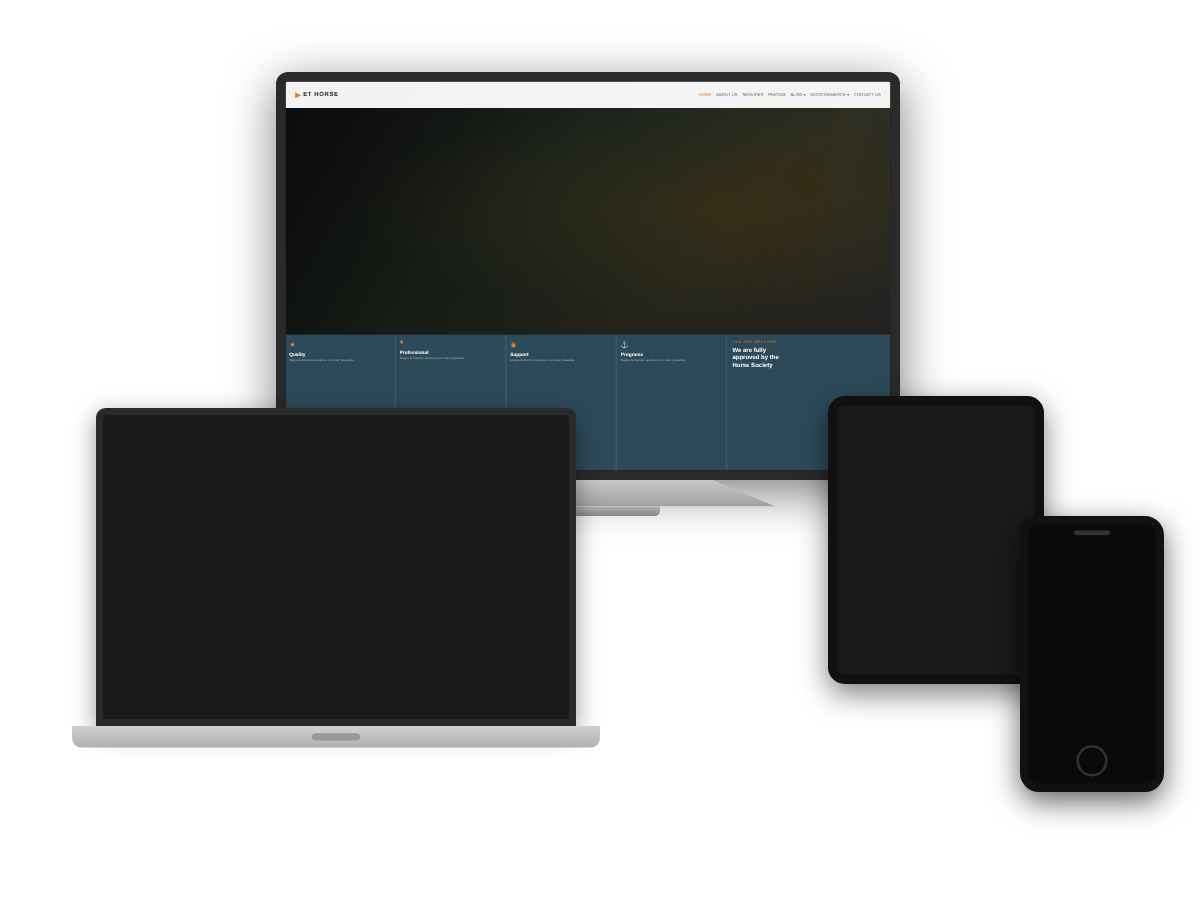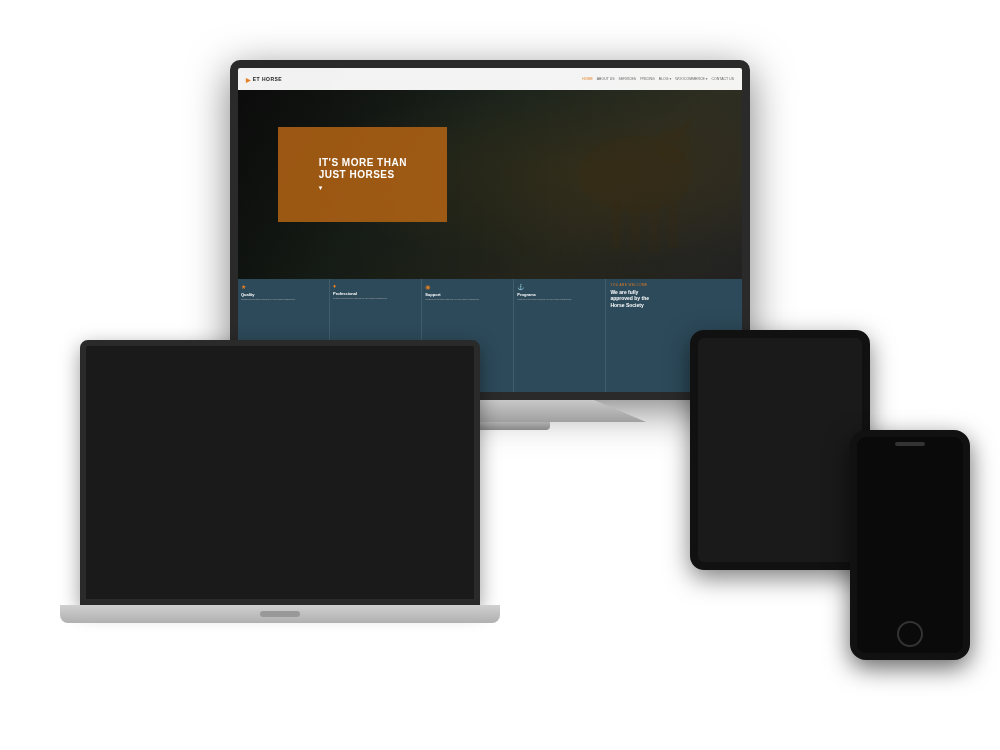--- a/index.html
+++ b/index.html
@@ -369,27 +369,20 @@
           <div class="site-hero">
             <svg class="horse-silhouette" viewBox="0 0 200 200" preserveAspectRatio="xMidYMid meet">
               <ellipse cx="120" cy="100" rx="60" ry="40" fill="rgba(60,40,10,0.4)"></ellipse>
               <circle cx="160" cy="70" r="18" fill="rgba(60,40,10,0.35)"></circle>
               <rect x="95" y="130" width="10" height="50" fill="rgba(60,40,10,0.35)"></rect>
               <rect x="115" y="135" width="10" height="48" fill="rgba(60,40,10,0.35)"></rect>
               <rect x="135" y="133" width="10" height="50" fill="rgba(60,40,10,0.35)"></rect>
               <rect x="155" y="130" width="10" height="48" fill="rgba(60,40,10,0.35)"></rect>
               <path d="M155 65 Q170 45 185 40 Q175 50 172 60" fill="rgba(60,40,10,0.4)"></path>
             </svg>
-            <div class="hero-heading">
-              <div class="hero-title">
-                <span>IT'S MORE THAN</span><br>
-                <span>JUST HORSES</span>
-              </div>
-              <span class="hero-arrow">▾</span>
-            </div>
           </div>
 
           <div class="site-features">
             <div class="feature-item">
               <div class="feature-icon">★</div>
               <div class="feature-title">Quality</div>
               <div class="feature-text">Magna fermentum iaculis eu non diam phasellus.</div>
             </div>
             <div class="feature-item">
               <div class="feature-icon">♦</div>

